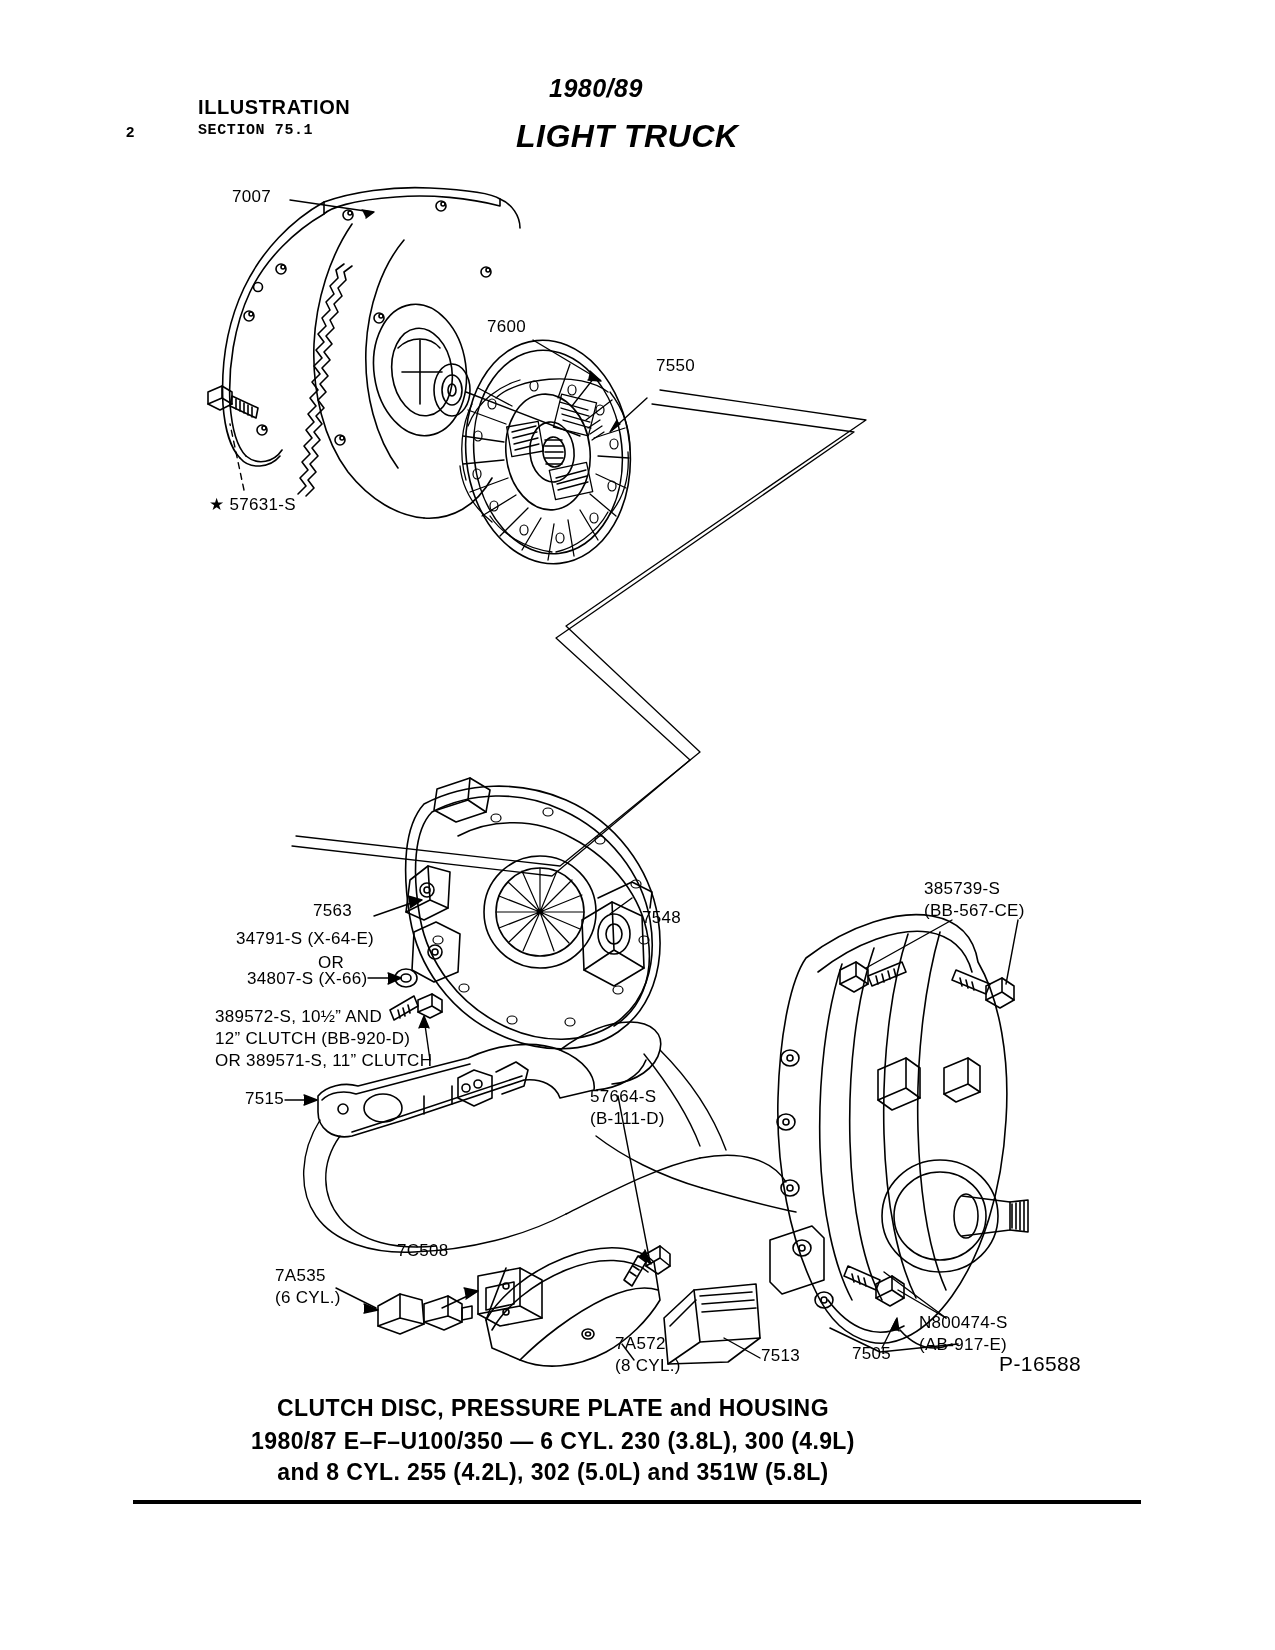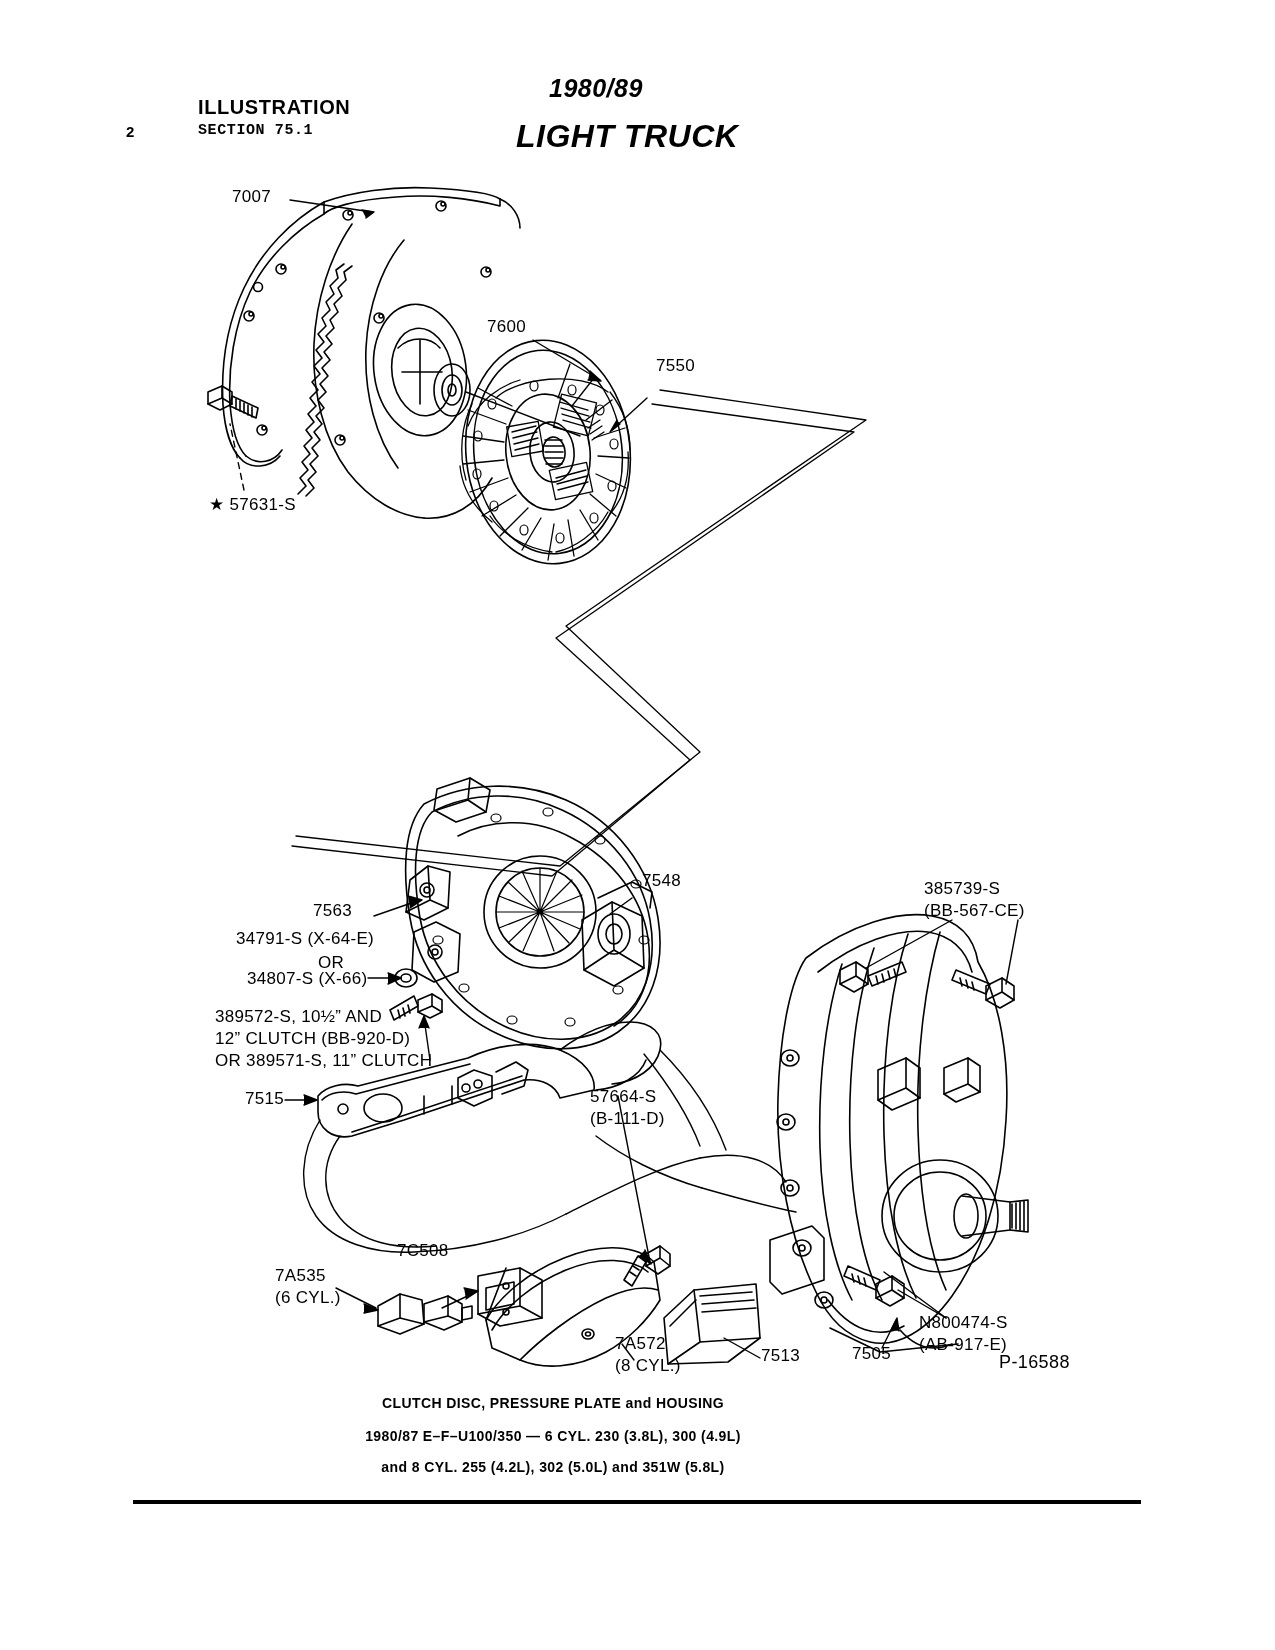--- a/index.html
+++ b/index.html
@@ -69,41 +69,41 @@
     line-height: 22px;
     white-space: pre;
     letter-spacing: 0.3px;
   }
   
   .cap {
     position: absolute;
     width: 1106px;
     left: 0;
     text-align: center;
-    font-size: 14px;
+    font-size: 23px;
     font-weight: bold;
     letter-spacing: 0.4px;
     font-stretch: condensed;
   }
   .cap1 { top: 1395px; }
   .cap2 { top: 1428px; }
   .cap3 { top: 1459px; }
   .rule {
     position: absolute;
     left: 133px;
     top: 1500px;
     width: 1008px;
     height: 4px;
     background: #000;
   }
   .plate-code {
     position: absolute;
     left: 999px;
     top: 1352px;
-    font-size: 18px;
+    font-size: 21px;
     letter-spacing: 0.4px;
   }
   
   #art {
     position: absolute;
     left: 0;
     top: 0;
     width: 1275px;
     height: 1650px;
     pointer-events: none;
@@ -494,21 +494,21 @@
       </g>
     </g>
   </svg>
 
   <div class="cl" style="left:232px; top:186px;">7007</div>
   <div class="cl" style="left:487px; top:316px;">7600</div>
   <div class="cl" style="left:656px; top:355px;">7550</div>
   <div class="cl" style="left:209px; top:494px;">★ 57631-S</div>
 
   <div class="cl" style="left:313px; top:900px;">7563</div>
-  <div class="cl" style="left:642px; top:870px;text-align:center;">7548</div>
+  <div class="cl" style="left:642px; top:907px;text-align:center;">7548</div>
   <div class="cl" style="left:236px; top:928px;">34791-S (X-64-E)</div>
   <div class="cl" style="left:318px; top:952px;">OR</div>
   <div class="cl" style="left:247px; top:968px;">34807-S (X-66)</div>
   <div class="cl" style="left:215px; top:1006px;">389572-S, 10½” AND
 12” CLUTCH (BB-920-D)
 OR 389571-S, 11” CLUTCH</div>
   <div class="cl" style="left:245px; top:1088px;">7515</div>
   <div class="cl" style="left:590px; top:1086px;">57664-S
 (B-111-D)</div>
 

